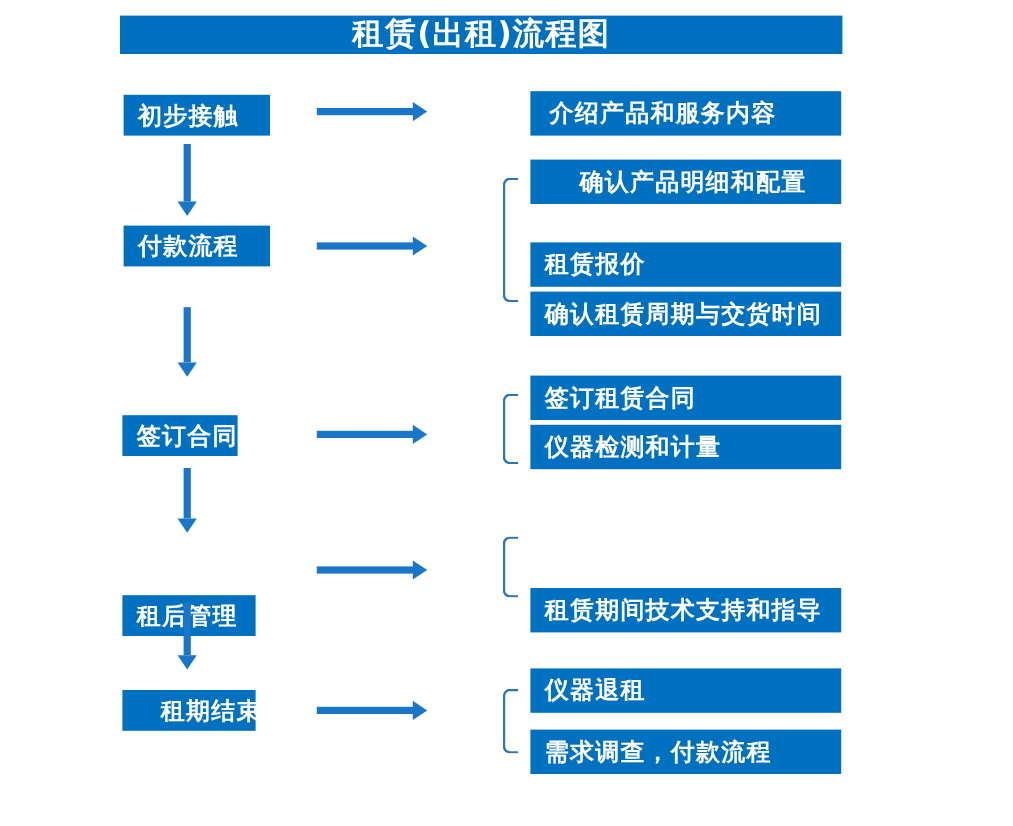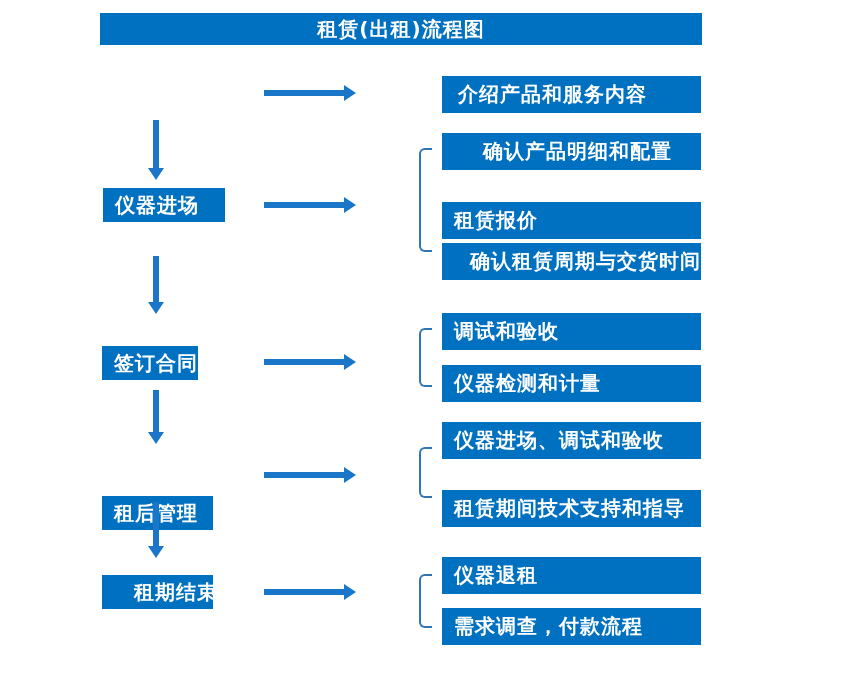--- a/index.html
+++ b/index.html
@@ -15,21 +15,21 @@
     background: #ffffff;
     overflow: hidden;
   }
   .title-bar {
     position: absolute;
     left: 100px; top: 13px;
     width: 602px; height: 32px;
     background: #0070C0;
     color: #ffffff;
     font-weight: bold;
-    font-size: 20px;
+    font-size: 26px;
     line-height: 32px;
     text-align: center;
     letter-spacing: 1px;
   }
   .box {
     position: absolute;
     background: #0070C0;
     color: #ffffff;
     font-weight: bold;
     font-size: 20px;
@@ -98,21 +98,22 @@
     box-sizing: border-box;
   }
 </style>
 </head>
 <body>
 
 <div class="canvas">
 
   <div class="title-bar">租赁(出租)流程图</div>
 
-  <div class="box" style="left:103px; top:188px; width:122px;">仪器进场</div>
+  <div class="box" style="left:103px; top:79px; width:122px;">初步接触</div>
+  <div class="box" style="left:103px; top:188px; width:122px;">付款流程</div>
   <div class="box" style="left:102px; top:346px; width:96px;">签订合同</div>
   <div class="box" style="left:102px; top:459px; width:111px;margin-top:37px;">租后管理</div>
   <div class="box" style="left:102px; top:575px; width:111px;padding-left:32px;">租期结束</div>
 
   <div class="varrow" style="top:120px; height:60px;">
     <span class="stem" style="height:48px;"></span>
     <span class="head"></span>
   </div>
   <div class="varrow" style="top:256px; height:58px;">
     <span class="stem" style="height:46px;"></span>
@@ -150,24 +151,23 @@
 
   <div class="bracket" style="top:148px; height:104px;"></div>
   <div class="bracket" style="top:328px; height:59px;"></div>
   <div class="bracket" style="top:447px; height:51px;"></div>
   <div class="bracket" style="top:574px; height:54px;"></div>
 
   <div class="box right-col" style="top:76px;padding-left:16px;">介绍产品和服务内容</div>
 
   <div class="box right-col" style="top:133px;text-align:center;">确认产品明细和配置</div>
   <div class="box right-col" style="top:202px;">租赁报价</div>
-  <div class="box right-col" style="top:243px;text-align:right;">确认租赁周期与交货时间</div>
+  <div class="box right-col" style="top:243px;">确认租赁周期与交货时间</div>
 
-  <div class="box right-col" style="top:313px;">调试和验收</div>
-  <div class="box right-col" style="top:365px;">仪器检测和计量</div>
+  <div class="box right-col" style="top:313px;">签订租赁合同</div>
+  <div class="box right-col" style="top:354px;">仪器检测和计量</div>
 
-  <div class="box right-col" style="top:422px;">仪器进场、调试和验收</div>
   <div class="box right-col" style="top:490px;">租赁期间技术支持和指导</div>
 
   <div class="box right-col" style="top:557px;padding-left:12px;">仪器退租</div>
   <div class="box right-col" style="top:608px;">需求调查，付款流程</div>
 
 </div>
 
 </body></html>

